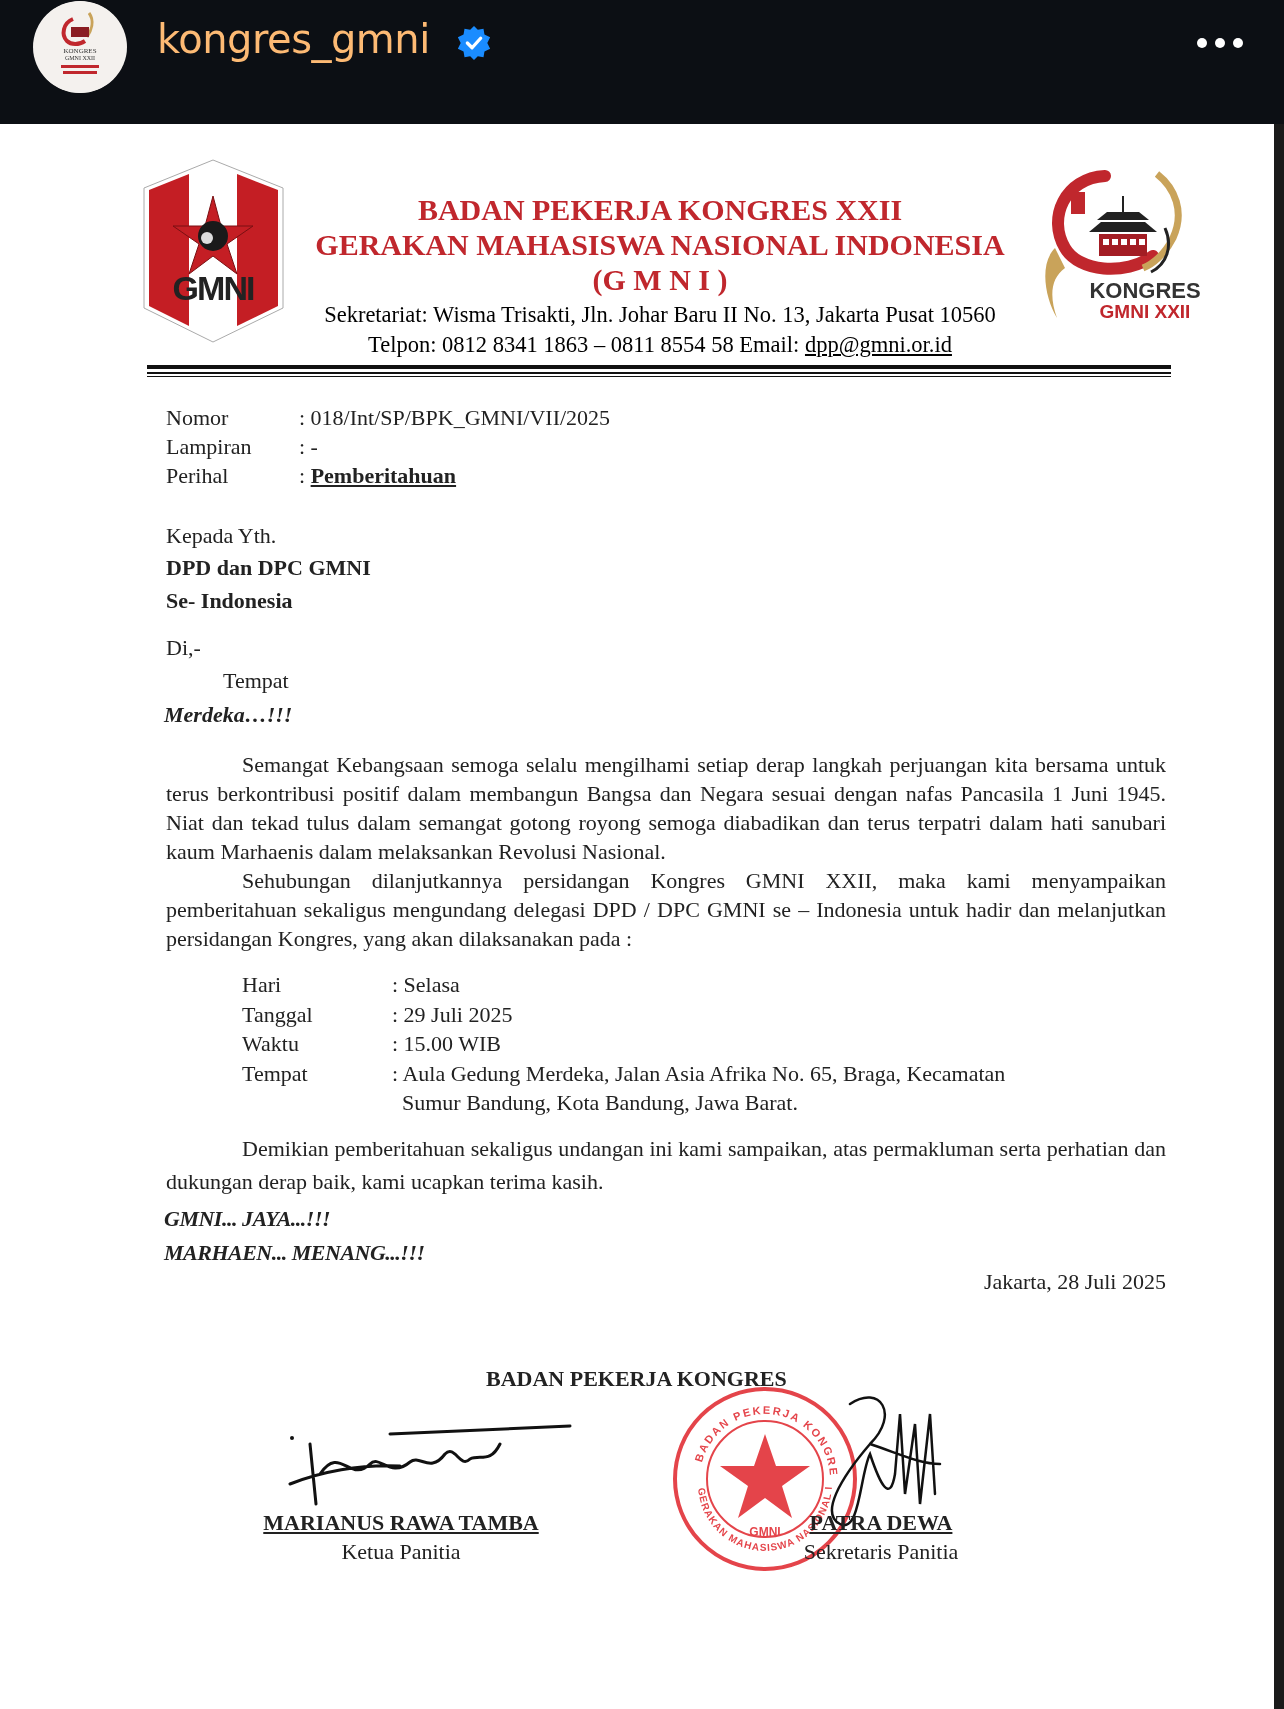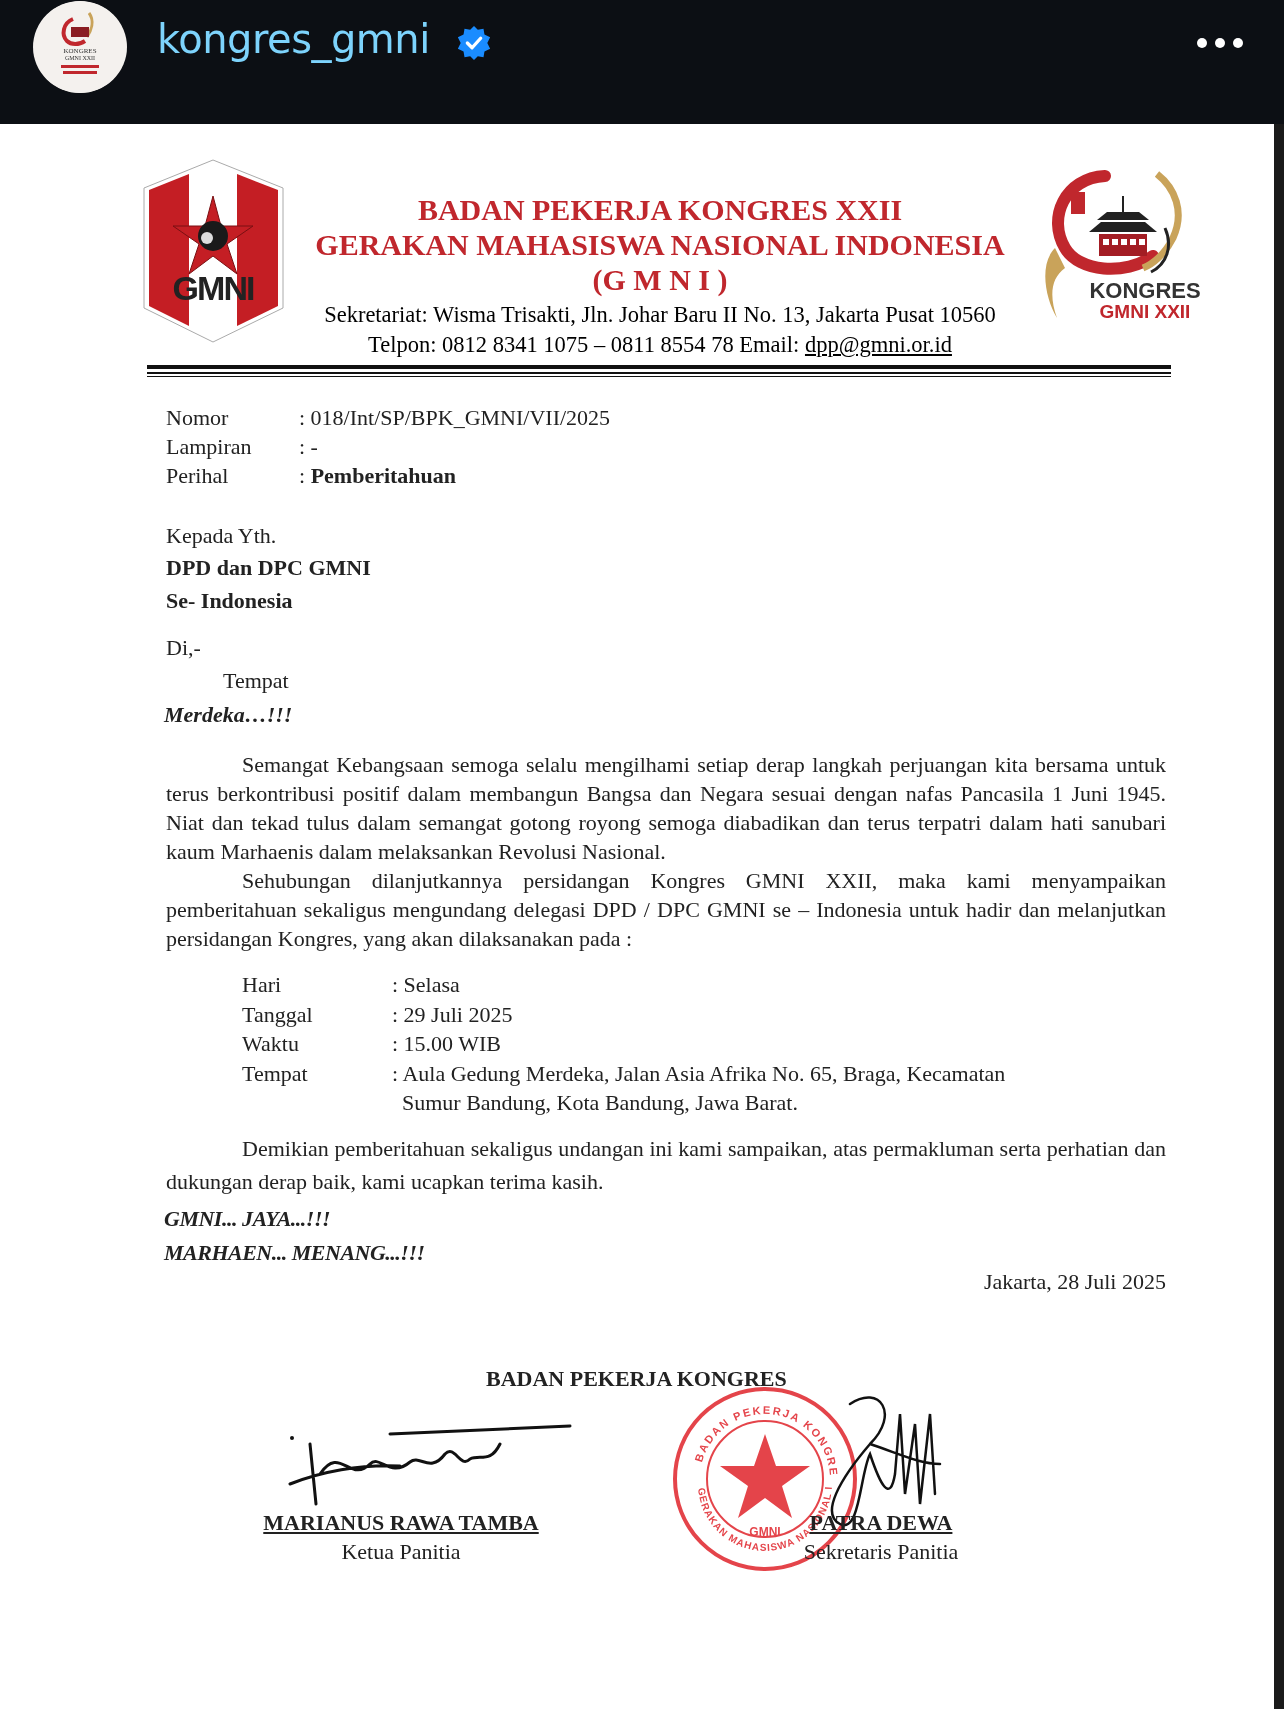--- a/index.html
+++ b/index.html
@@ -1,38 +1,38 @@
 <!DOCTYPE html>
 <html><head>
 <meta charset="utf-8">
 <style>
   html, body { margin:0; padding:0; }
   body { width:1284px; height:1709px; background:#0c0f14; position:relative; overflow:hidden; font-family:"Liberation Sans", sans-serif; }
   .topbar { position:absolute; left:0; top:0; width:1284px; height:124px; background:#0c0f14; }
   .avatar { position:absolute; left:33px; top:1px; width:94px; height:92px; border-radius:50%; background:#f4f1ee; overflow:hidden; }
-  .username { position:absolute; left:157px; top:16px; color:#7dd3fc; font-size:40px; font-family:"DejaVu Sans", sans-serif; letter-spacing:-0.5px; }
+  .username { position:absolute; left:157px; top:16px; color:#fdba74; font-size:40px; font-family:"DejaVu Sans", sans-serif; letter-spacing:-0.5px; }
   .verified { position:absolute; left:455px; top:24px; width:38px; height:38px; }
   .more { position:absolute; left:1190px; top:28px; width:60px; height:30px; display:flex; gap:8px; align-items:center; justify-content:center; cursor:pointer; }
   .more span { width:10px; height:10px; border-radius:50%; background:#fff; display:block; }
   .post { position:absolute; left:0; top:124px; width:1274px; height:1585px; background:#ffffff; }
   .edge { position:absolute; left:1274px; top:124px; width:10px; height:1585px; background:#1a1a1a; }
   .doc { position:absolute; left:0; top:0; width:1274px; height:1585px; font-family:"Liberation Serif", serif; color:#222; }
   .logo-left { position:absolute; left:141px; top:34px; width:145px; height:186px; }
   .logo-right { position:absolute; left:1035px; top:44px; width:170px; height:158px; }
   .kh-title { position:absolute; left:290px; top:68px; width:740px; text-align:center; color:#c0272d; font-weight:bold; font-size:30px; line-height:35px; }
   .kh-title div { white-space:nowrap; }
   .kh-addr { position:absolute; left:280px; top:176px; width:760px; text-align:center; font-size:22.5px; line-height:30px; color:#000000; white-space:nowrap; }
   .kh-addr .email { text-decoration:underline; }
   .rule1 { position:absolute; left:147px; top:241px; width:1024px; height:4px; background:#111; }
   .rule2 { position:absolute; left:147px; top:248px; width:1024px; height:2px; background:#111; }
   .rule3 { position:absolute; left:147px; top:252px; width:1024px; height:1px; background:#111; }
   .meta { position:absolute; left:166px; top:279px; font-size:22px; line-height:29px; }
   .meta .row { display:flex; }
   .meta .lbl { width:133px; }
-  .meta .val b { }
+  .meta .val b { text-decoration:underline; }
   .t { position:absolute; font-size:22px; white-space:nowrap; }
   .b { font-weight:bold; }
   .i { font-style:italic; font-weight:bold; }
   .para { position:absolute; left:166px; width:1000px; font-size:22px; line-height:29px; text-align:justify; text-align-last:left; }
   .para .ind { display:inline-block; width:76px; }
   .sched { position:absolute; left:242px; top:846px; font-size:22px; line-height:29.5px; }
   .sched .row { display:flex; }
   .sched .lbl { width:150px; }
   .sched .val { width:700px; }
   .sched .cont { padding-left:160px; }
@@ -83,21 +83,21 @@
       <text x="72" y="142" font-size="34" text-anchor="middle" fill="#222" font-family="Liberation Sans, sans-serif" font-weight="bold" letter-spacing="-2">GMNI</text>
     </svg>
 
     <div class="kh-title">
       <div>BADAN PEKERJA KONGRES XXII</div>
       <div>GERAKAN MAHASISWA NASIONAL INDONESIA</div>
       <div>(G M N I )</div>
     </div>
     <div class="kh-addr">
       <div>Sekretariat: Wisma Trisakti, Jln. Johar Baru II No. 13, Jakarta Pusat 10560</div>
-      <div><span>Telpon: 0812 8341 1075 – 0811 8554 78 Email: </span><span class="email">dpp@gmni.or.id</span></div>
+      <div><span>Telpon: 0812 8341 1863 – 0811 8554 58 Email: </span><span class="email">dpp@gmni.or.id</span></div>
     </div>
 
     <svg class="logo-right" viewBox="0 0 170 158">
       <path d="M70 8 C30 10 12 50 30 80 C44 104 90 108 118 88" fill="none" stroke="#c0272d" stroke-width="12" stroke-linecap="round"></path>
       <path d="M122 6 C140 20 150 44 138 70 C130 86 118 96 108 100" fill="none" stroke="#c9a35a" stroke-width="7"></path>
       <path d="M130 60 C138 78 132 96 116 104" fill="none" stroke="#222" stroke-width="3"></path>
       <path d="M20 80 C4 96 10 130 22 150 C14 128 16 110 30 100" fill="#c9a35a"></path>
       <rect x="36" y="24" width="14" height="22" fill="#c0272d"></rect>
       <line x1="88" y1="28" x2="88" y2="44" stroke="#222" stroke-width="2"></line>
       <polygon points="62,52 114,52 104,44 72,44" fill="#222"></polygon>

